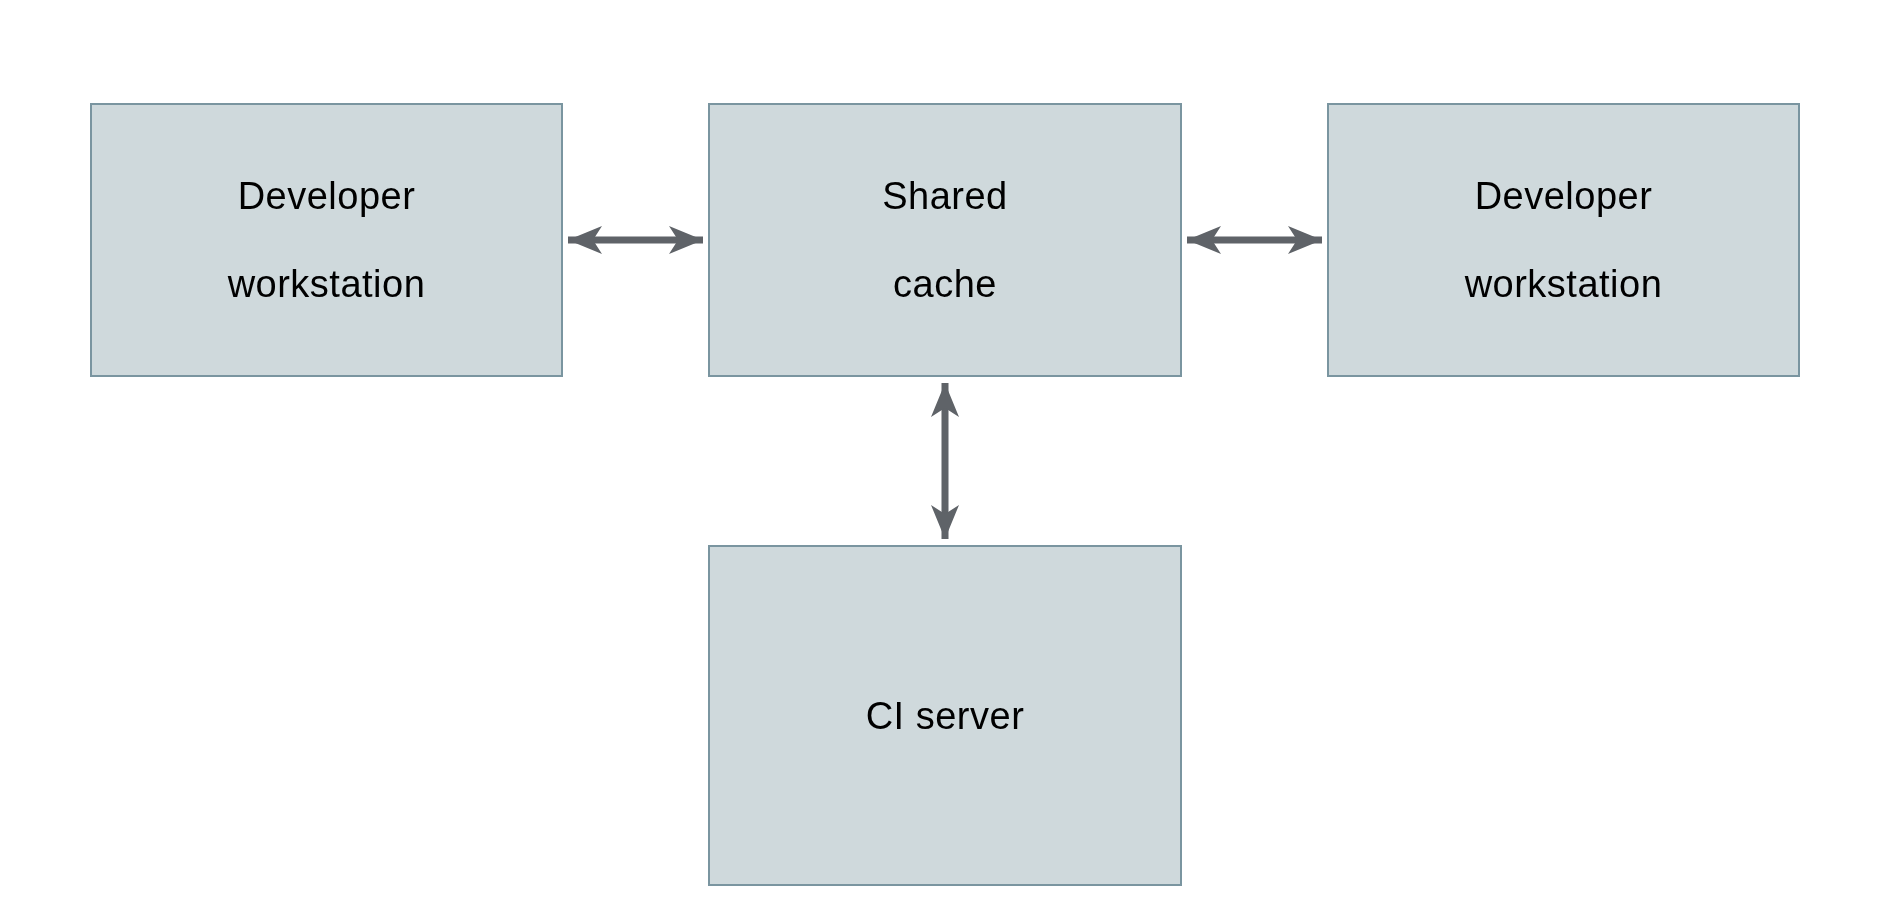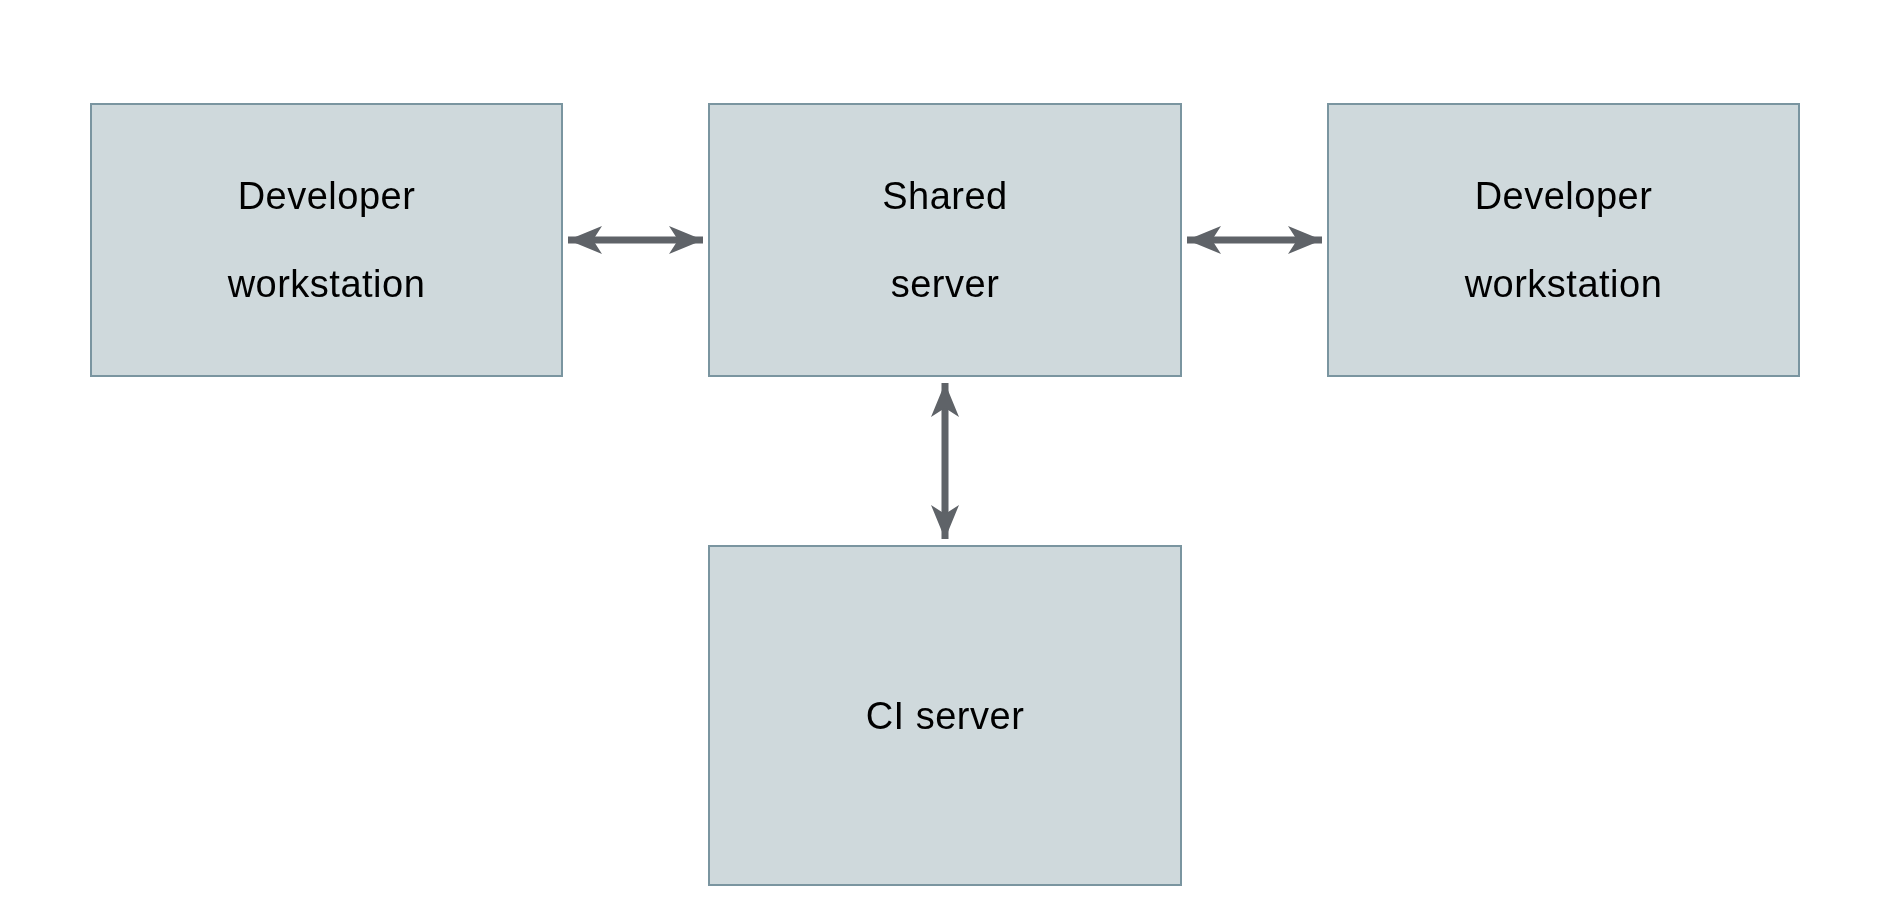--- a/index.html
+++ b/index.html
@@ -66,21 +66,21 @@
     <path class="arrow" d="M 945 383 L 945 539" marker-start="url(#head)" marker-end="url(#head)"></path>
   </svg>
 
   <div class="node" id="node-dev-left">
     <span>Developer
 workstation</span>
   </div>
 
   <div class="node" id="node-shared-cache">
     <span>Shared
-server</span>
+cache</span>
   </div>
 
   <div class="node" id="node-dev-right">
     <span>Developer
 workstation</span>
   </div>
 
   <div class="node" id="node-ci-server">
     <span>CI server</span>
   </div>

